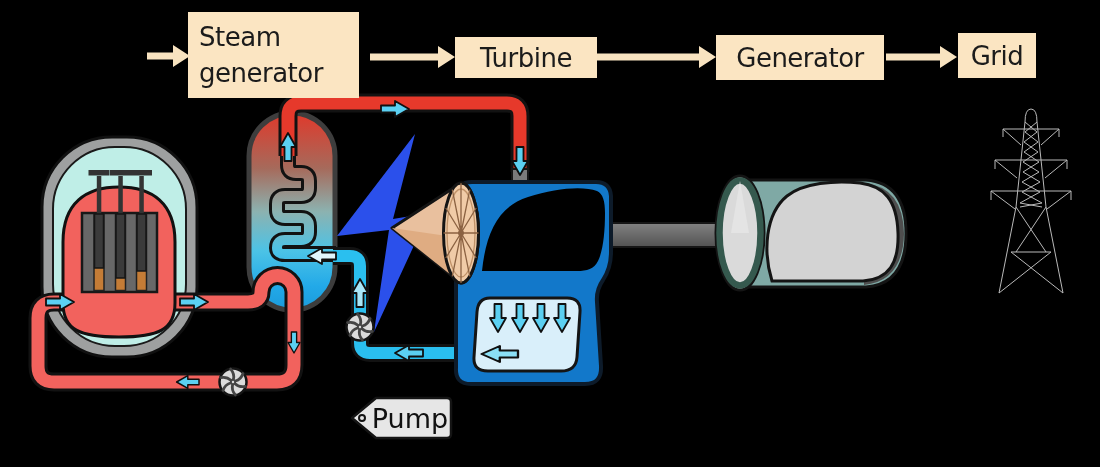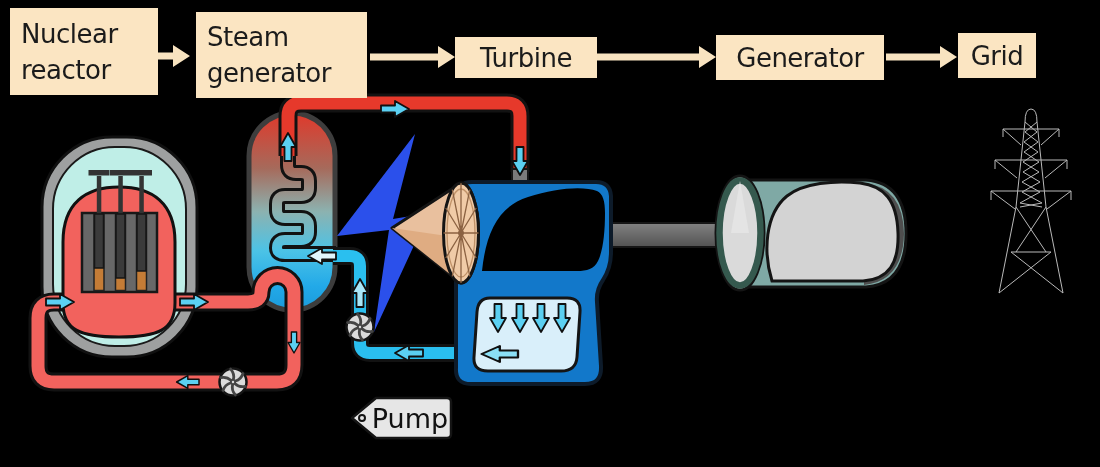--- a/index.html
+++ b/index.html
@@ -162,25 +162,21 @@
       <use href="#arr" fill="#8ADFF6" transform="translate(518,354) rotate(180) scale(1.3,1)"></use>
     </g>
 
     <g>
       <path d="M376,398 H447 Q451,398 451,402 V434 Q451,438 447,438 H376 L352,418 Z" fill="#E6E6E6" stroke="#141414" stroke-width="2.5" stroke-linejoin="round"></path>
       <circle cx="362" cy="418" r="3" fill="#E6E6E6" stroke="#141414" stroke-width="2"></circle>
       <text x="410" y="428" text-anchor="middle" font-size="27" fill="#111111" font-family="DejaVu Sans, Liberation Sans, sans-serif">Pump</text>
     </g>
   </svg>
 
-  <div class="flowbox leftalign" style="left:10px;top:8px;width:137px;height:87px;">
-    <span class="lbl">Nuclear
-reactor</span>
-  </div>
-  <div class="flowbox leftalign" style="left:196px;top:12px;width:160px;height:86px;">
+  <div class="flowbox leftalign" style="left:188px;top:12px;width:160px;height:86px;">
     <span class="lbl">Steam
 generator</span>
   </div>
   <div class="flowbox centered" style="left:455px;top:37px;width:142px;height:41px;">
     <span class="lbl">Turbine</span>
   </div>
   <div class="flowbox centered" style="left:716px;top:35px;width:168px;height:45px;">
     <span class="lbl">Generator</span>
   </div>
   <div class="flowbox centered" style="left:958px;top:33px;width:78px;height:45px;">

